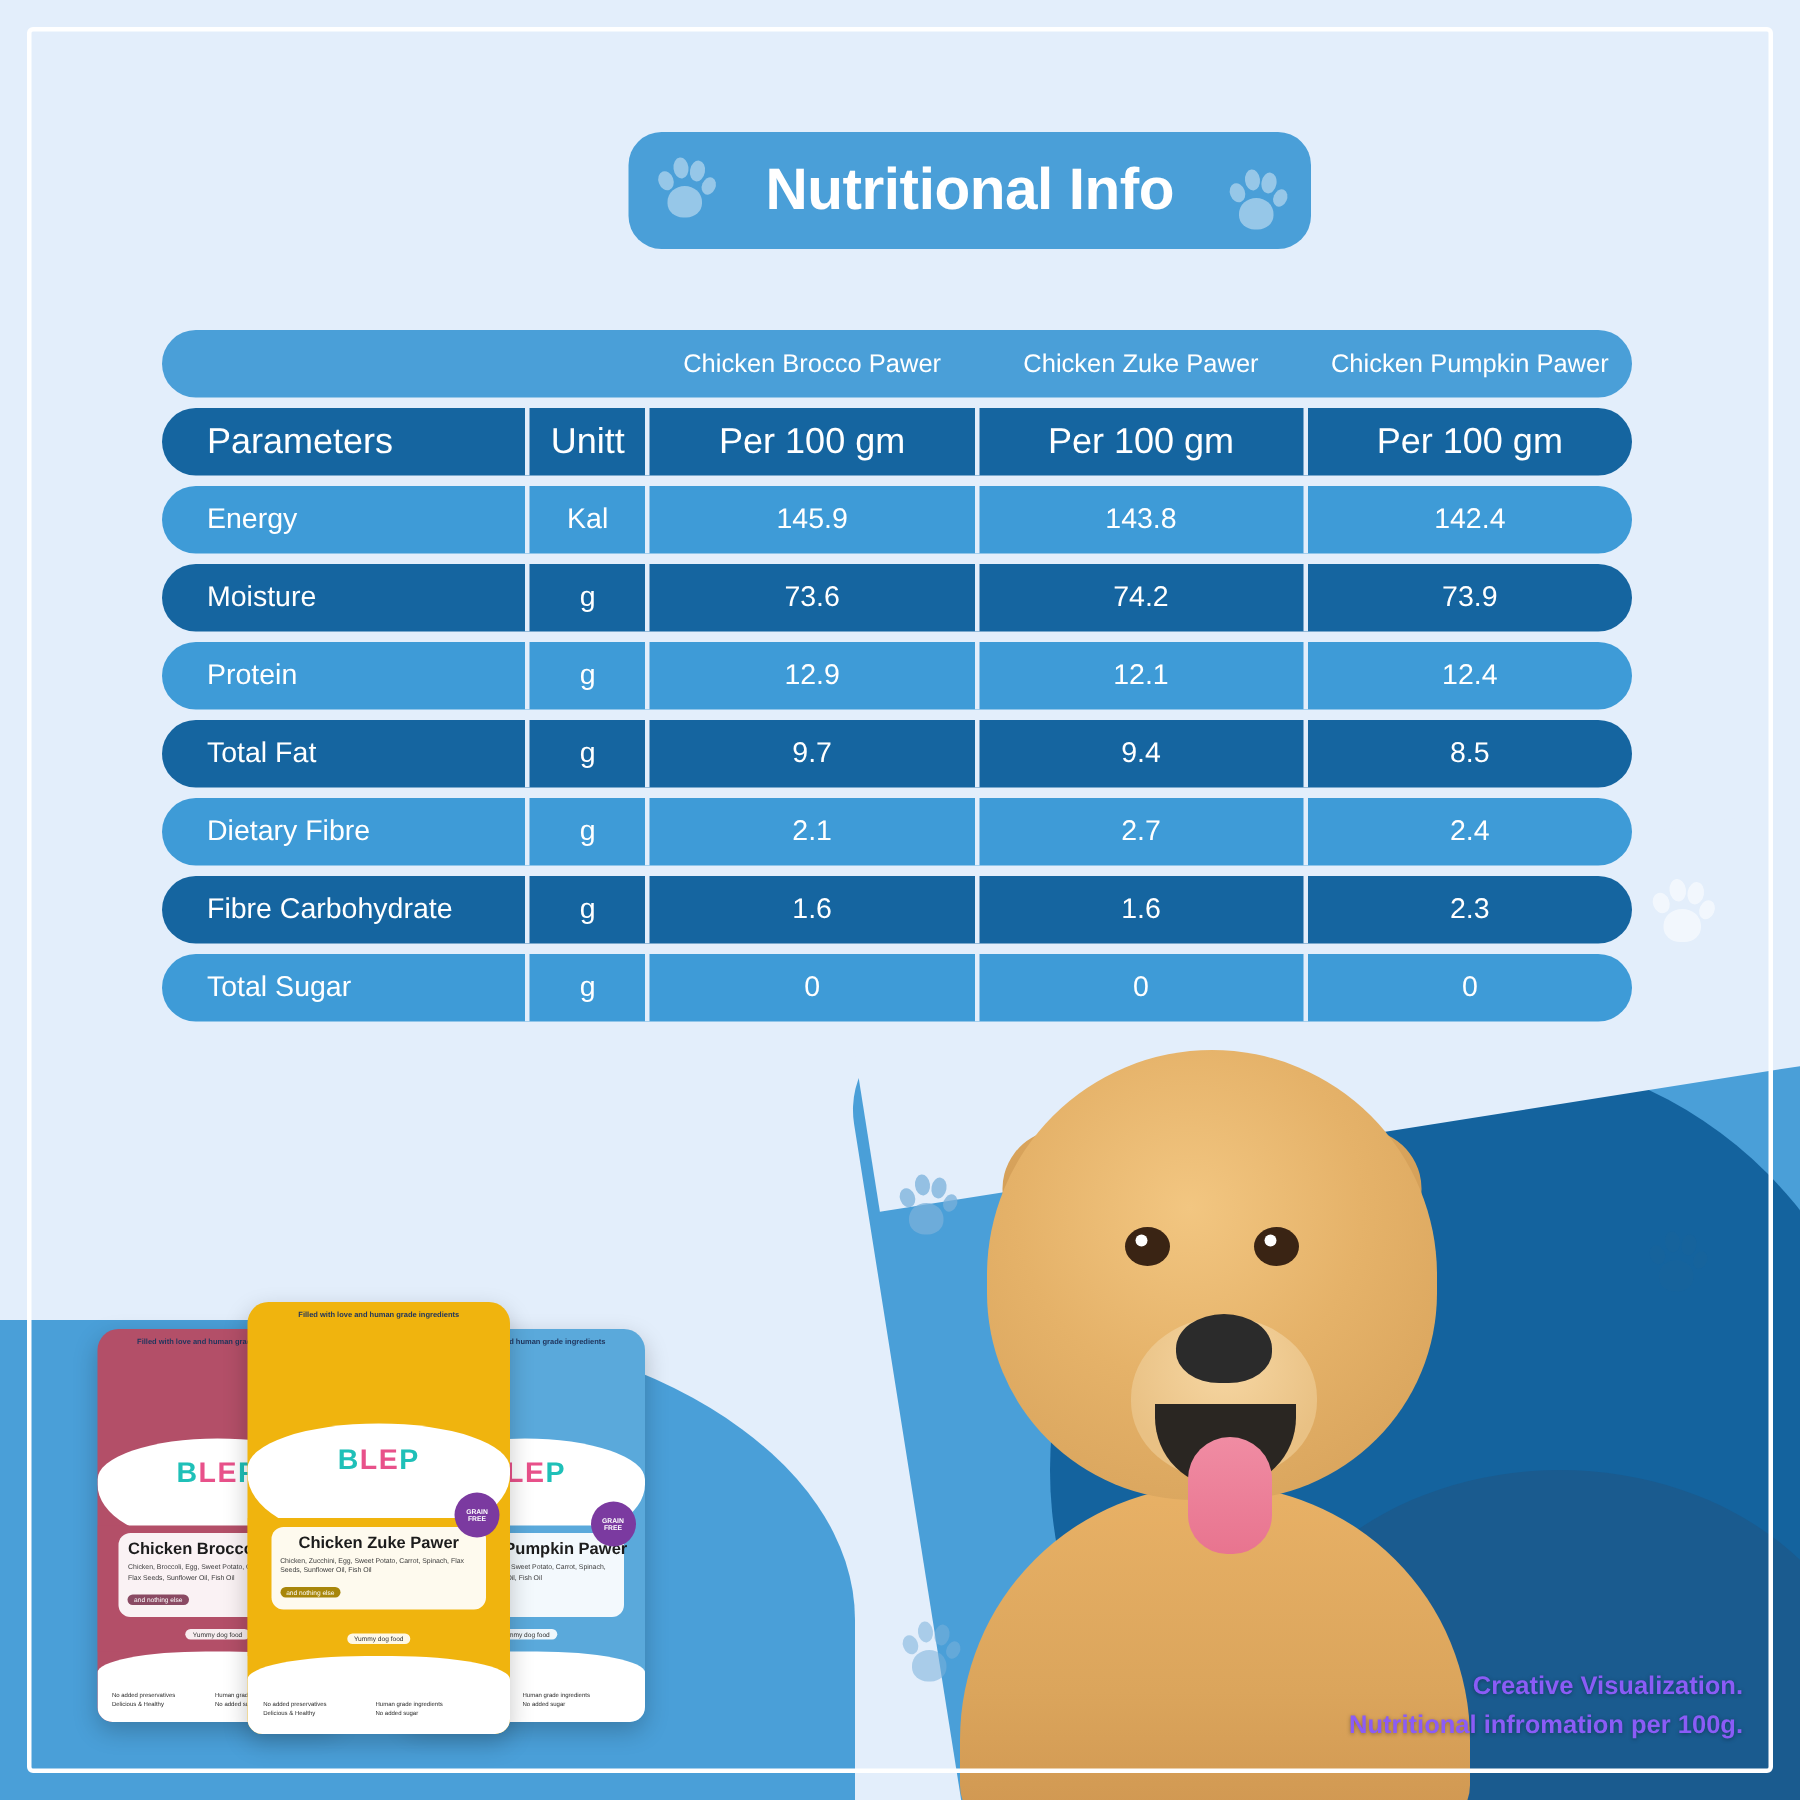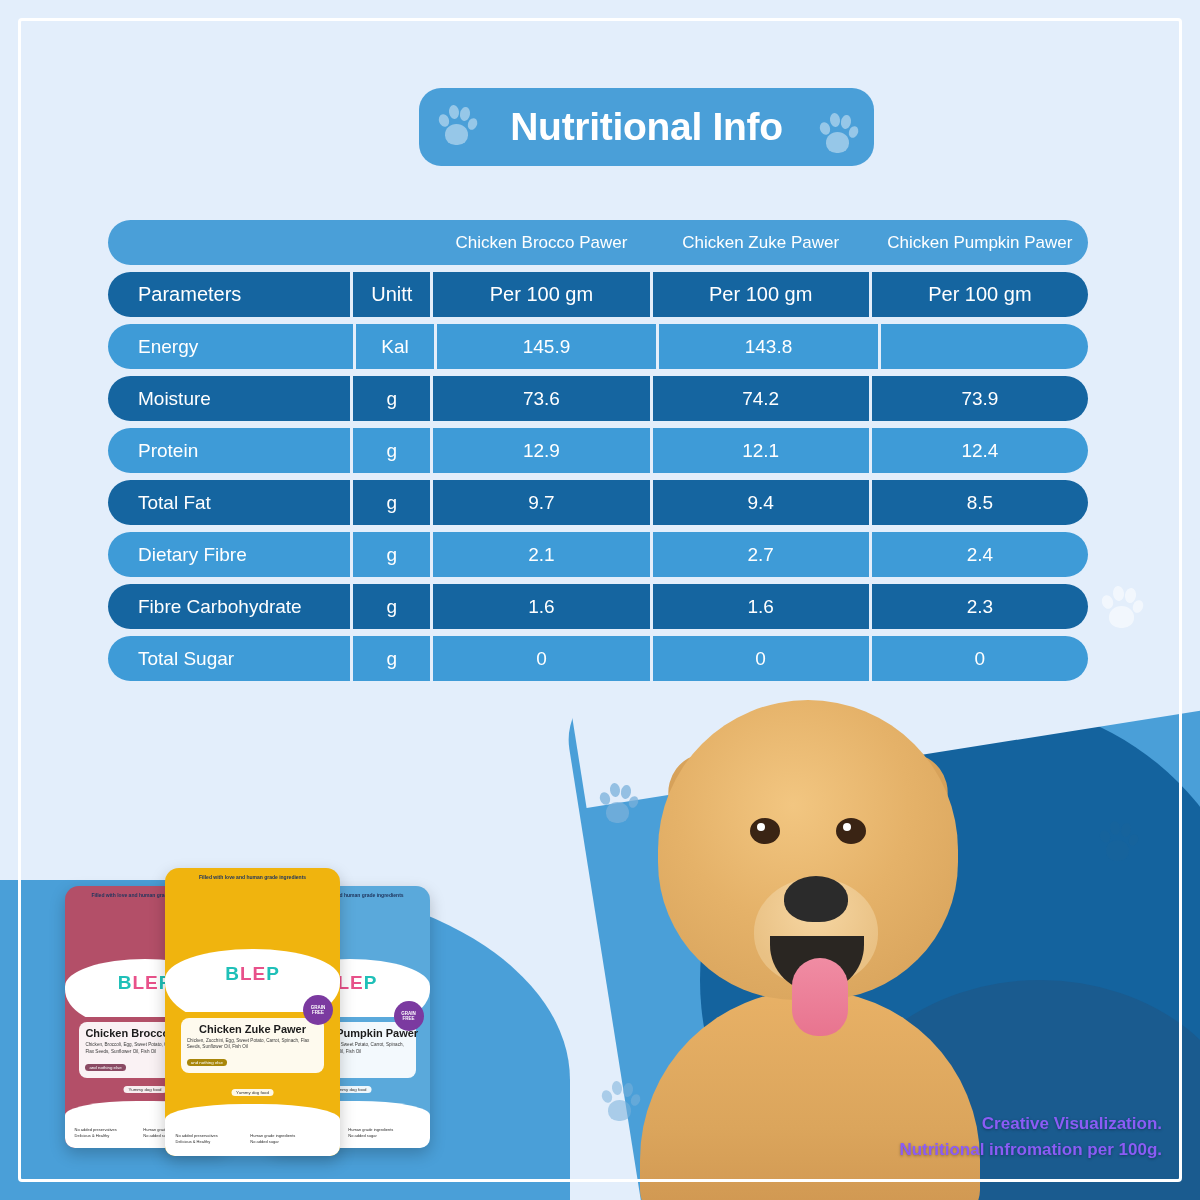--- a/index.html
+++ b/index.html
@@ -130,21 +130,21 @@
   .c-param  { width: 245px; padding-left: 30px; justify-content: flex-start; }
   .c-unit   { width: 78px;  justify-content: center; }
   .c-val    { width: 219px; justify-content: center; }
   .divider  { width: 3px; background: #e3eefb; flex: 0 0 3px; }
 
   
   .prodhead .c-param, .prodhead .c-unit { color: transparent; }
   .prodhead .c-val { font-size: 17px; }
   .prodhead .divider { background: transparent; }
 
-  .trow.header .cell { font-size: 20px; }
+  .trow.header .cell { font-size: 24px; }
 
   
   .dog {
     position: absolute;
     left: 600px; top: 690px;
     width: 420px; height: 510px;
     z-index: 20;
   }
   .dog-body {
     position: absolute;
@@ -413,20 +413,21 @@
 
     <div class="trow light">
       <div class="cell c-param">Energy</div>
       <div class="divider"></div>
       <div class="cell c-unit">Kal</div>
       <div class="divider"></div>
       <div class="cell c-val">145.9</div>
       <div class="divider"></div>
       <div class="cell c-val">143.8</div>
       <div class="divider"></div>
+      <div class="cell c-val">142.4</div>
     </div>
 
     <div class="trow dark">
       <div class="cell c-param">Moisture</div>
       <div class="divider"></div>
       <div class="cell c-unit">g</div>
       <div class="divider"></div>
       <div class="cell c-val">73.6</div>
       <div class="divider"></div>
       <div class="cell c-val">74.2</div>

